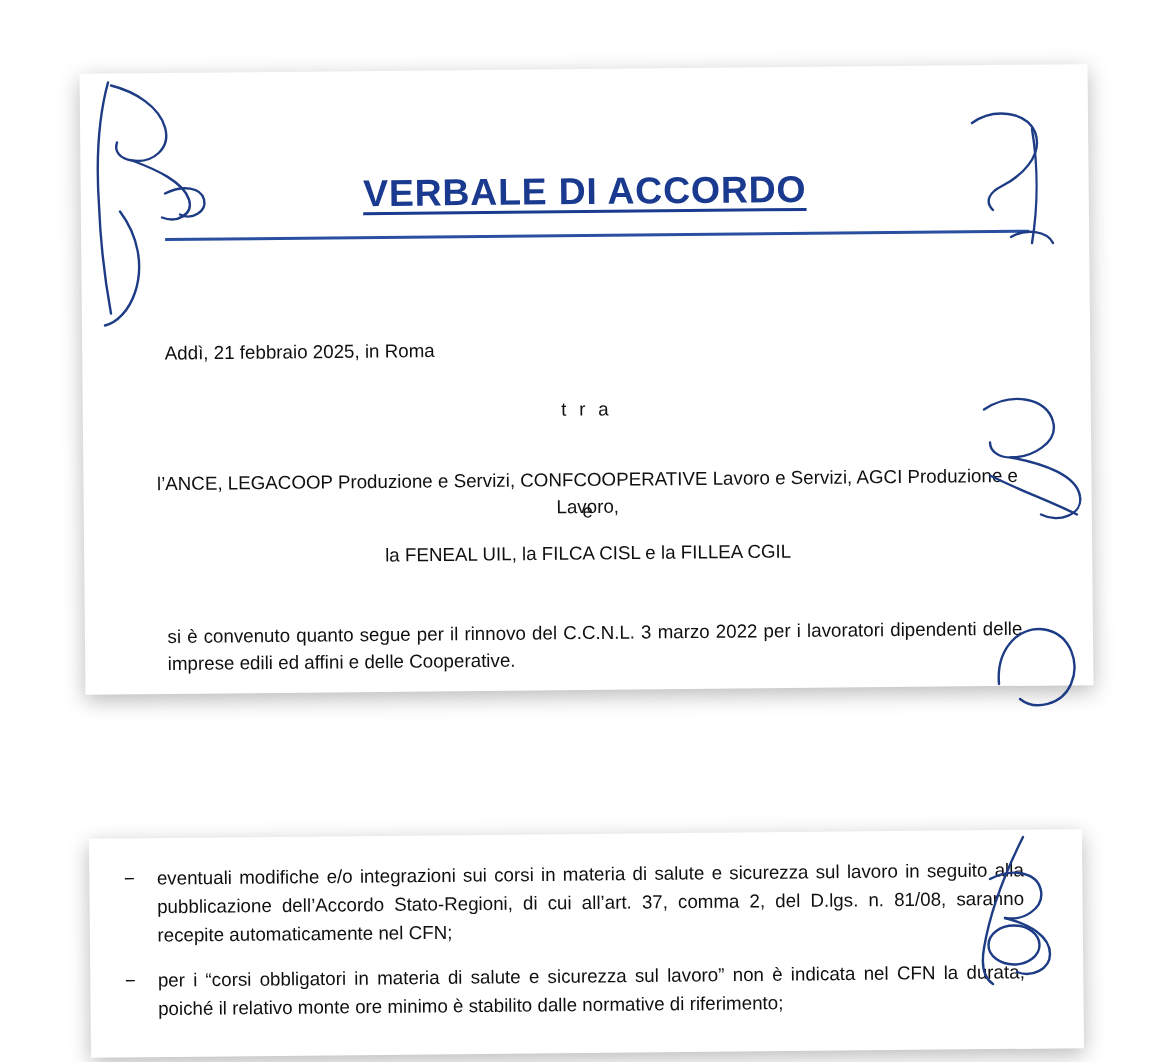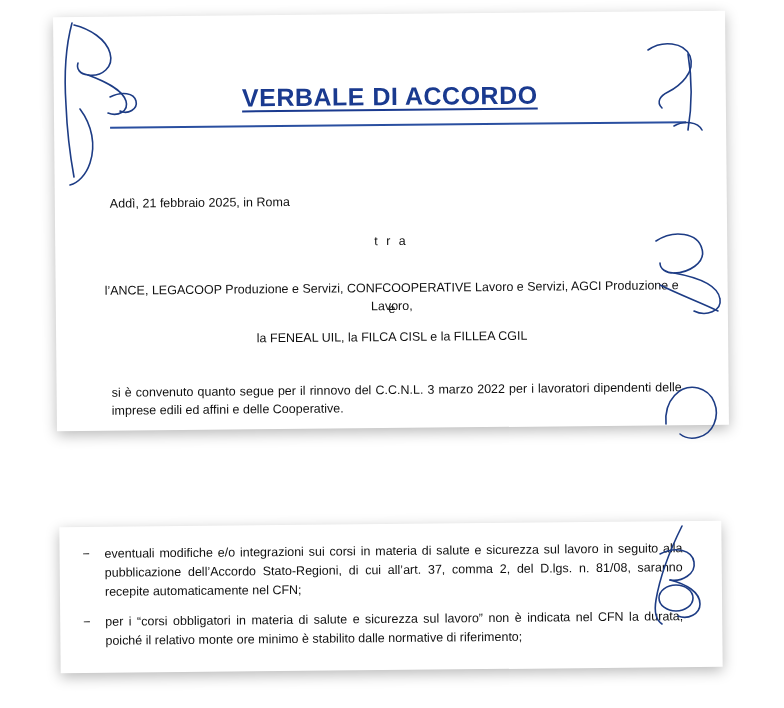--- a/index.html
+++ b/index.html
@@ -12,20 +12,21 @@
     height: 708px;
     position: relative;
     font-family: "Liberation Sans", sans-serif;
     overflow: hidden;
   }
 
   #page-root {
     position: absolute;
     inset: 0;
     background: #ffffff;
+    margin-top: 32px;
   }
 
   
   .scan {
     position: absolute;
     background: #ffffff;
     box-shadow: 0 4px 14px rgba(0,0,0,0.28);
     overflow: hidden;
   }
 

